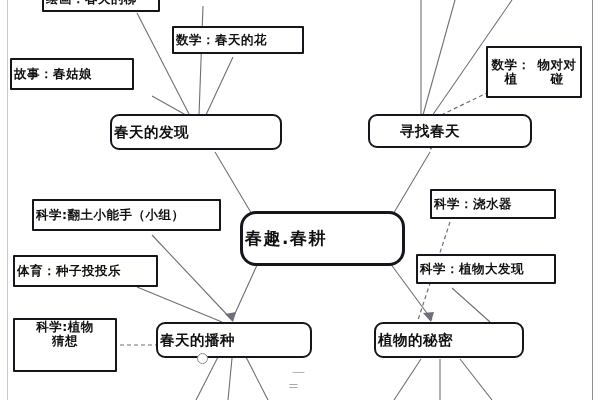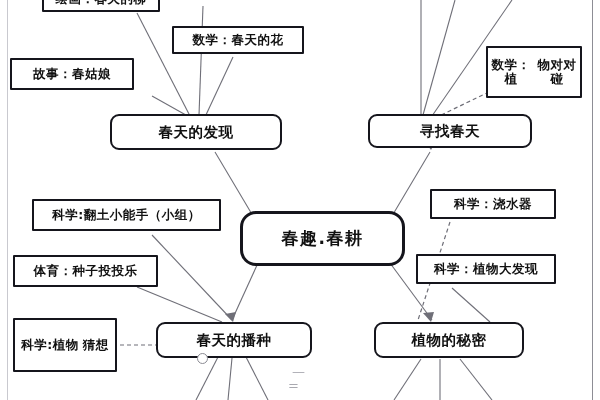--- a/index.html
+++ b/index.html
@@ -32,21 +32,21 @@
   }
   .page-rule.right { background: #8d8d95; }
 
   
   .node {
     position: absolute;
     box-sizing: border-box;
     background: #ffffff;
     display: flex;
     align-items: center;
-    justify-content: center;
+    justify-content: flex-start;
     text-align: center;
     color: #111111;
     line-height: 1.12;
     letter-spacing: 0.5px;
     z-index: 2;
   }
   
   .node.round {
     border: 2.5px solid #15151c;
     border-radius: 9px;
@@ -146,21 +146,21 @@
   </svg>
 
   <div class="node round central" style="left:240px; top:211px; width:165px; height:55px;">
     <span class="txt">春趣.春耕</span>
   </div>
 
   <div class="node round primary" style="left:110px; top:114px; width:172px; height:36px;">
     <span class="txt">春天的发现</span>
   </div>
 
-  <div class="node round primary" style="left:368px; top:114px; width:164px; height:34px;">
+  <div class="node round primary" style="left:368px; top:114px; width:164px; height:34px;padding-left:28px;">
     <span class="txt">寻找春天</span>
   </div>
 
   <div class="node round primary" style="left:156px; top:322px; width:156px; height:36px;">
     <span class="txt">春天的播种</span>
   </div>
 
   <div class="node round primary" style="left:374px; top:322px; width:150px; height:36px;">
     <span class="txt">植物的秘密</span>
   </div>
@@ -195,18 +195,18 @@
   </div>
 
   <div class="node leaf" style="left:32px; top:199px; width:189px; height:32px;">
     <span class="txt">科学:翻土小能手（小组）</span>
   </div>
 
   <div class="node leaf" style="left:13px; top:255px; width:145px; height:32px;">
     <span class="txt">体育：种子投投乐</span>
   </div>
 
-  <div class="node leaf" style="left:13px; top:318px; width:104px; height:54px; ">
+  <div class="node leaf" style="left:13px; top:318px; width:104px; height:54px; flex-direction:column;">
     <span class="txt">科学:植物</span>
     <span class="txt">猜想</span>
   </div>
 
 </div>
 
 </body></html>

